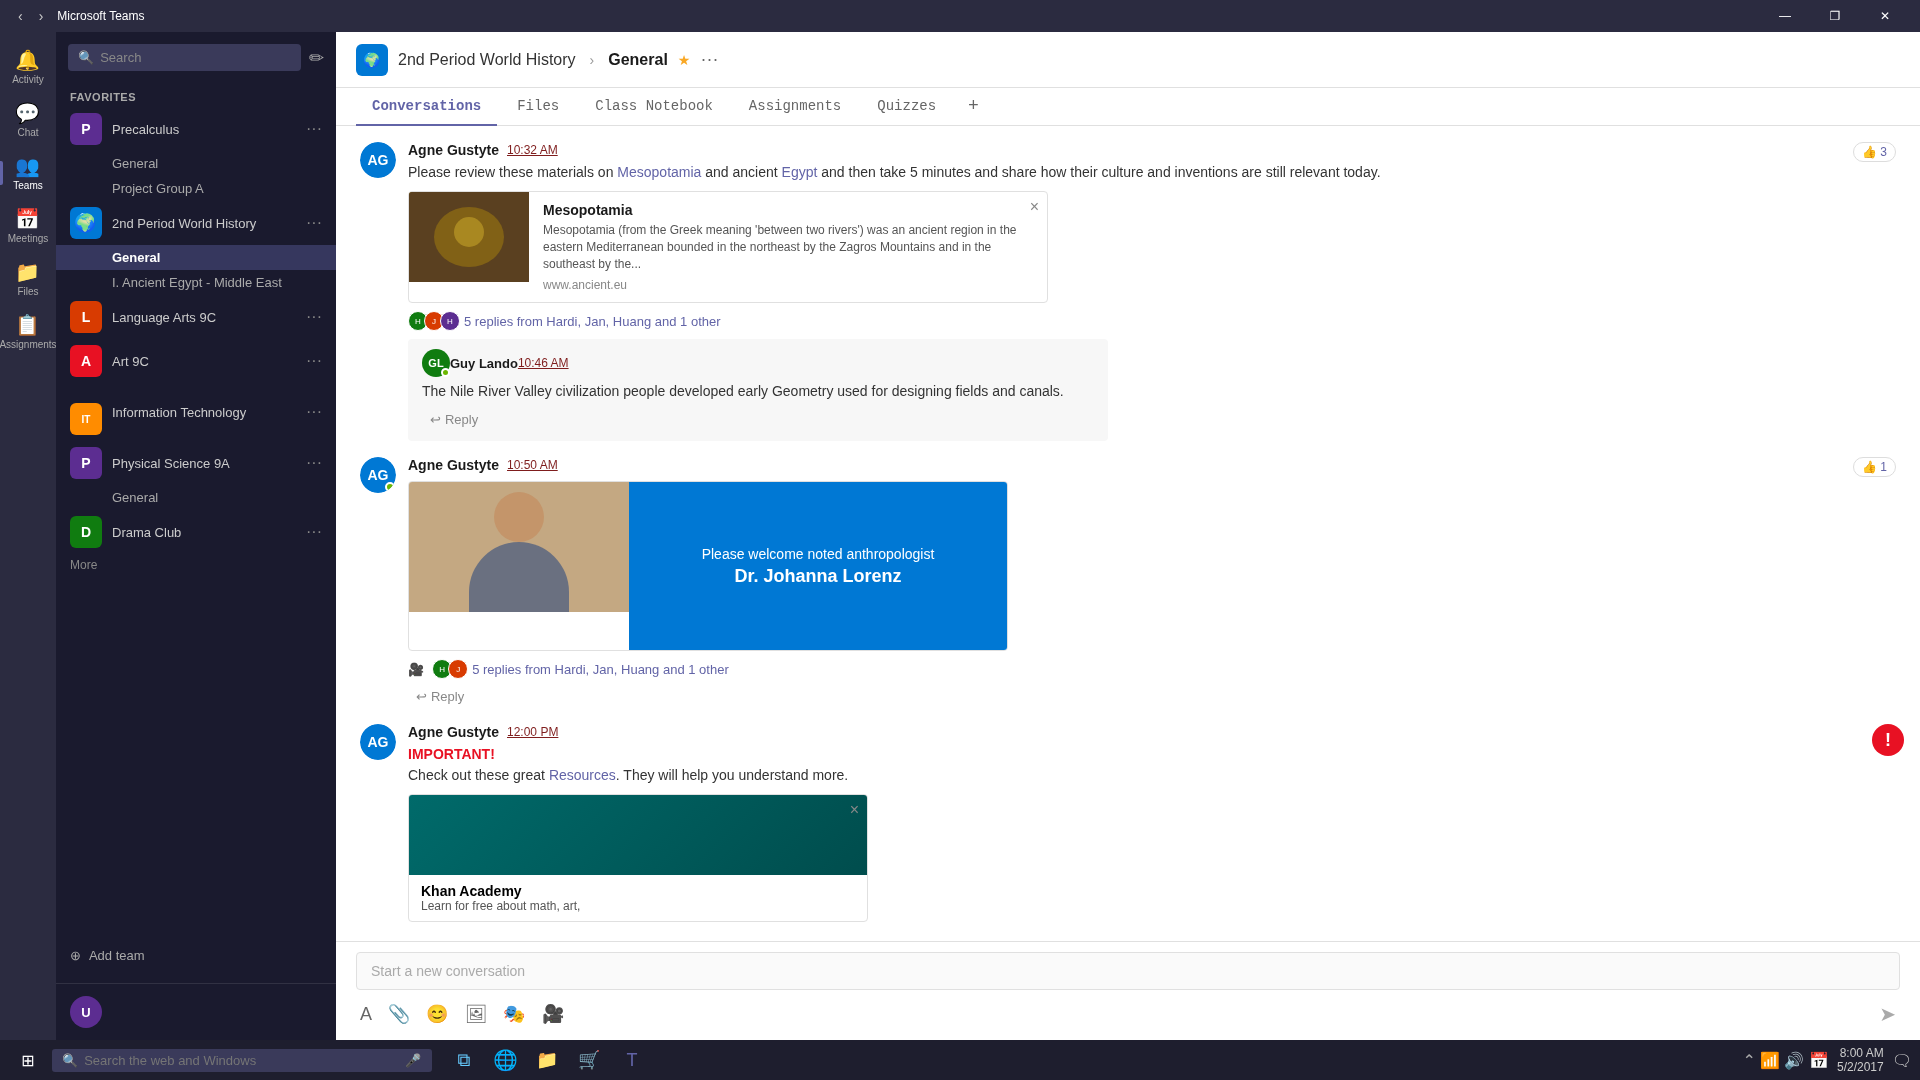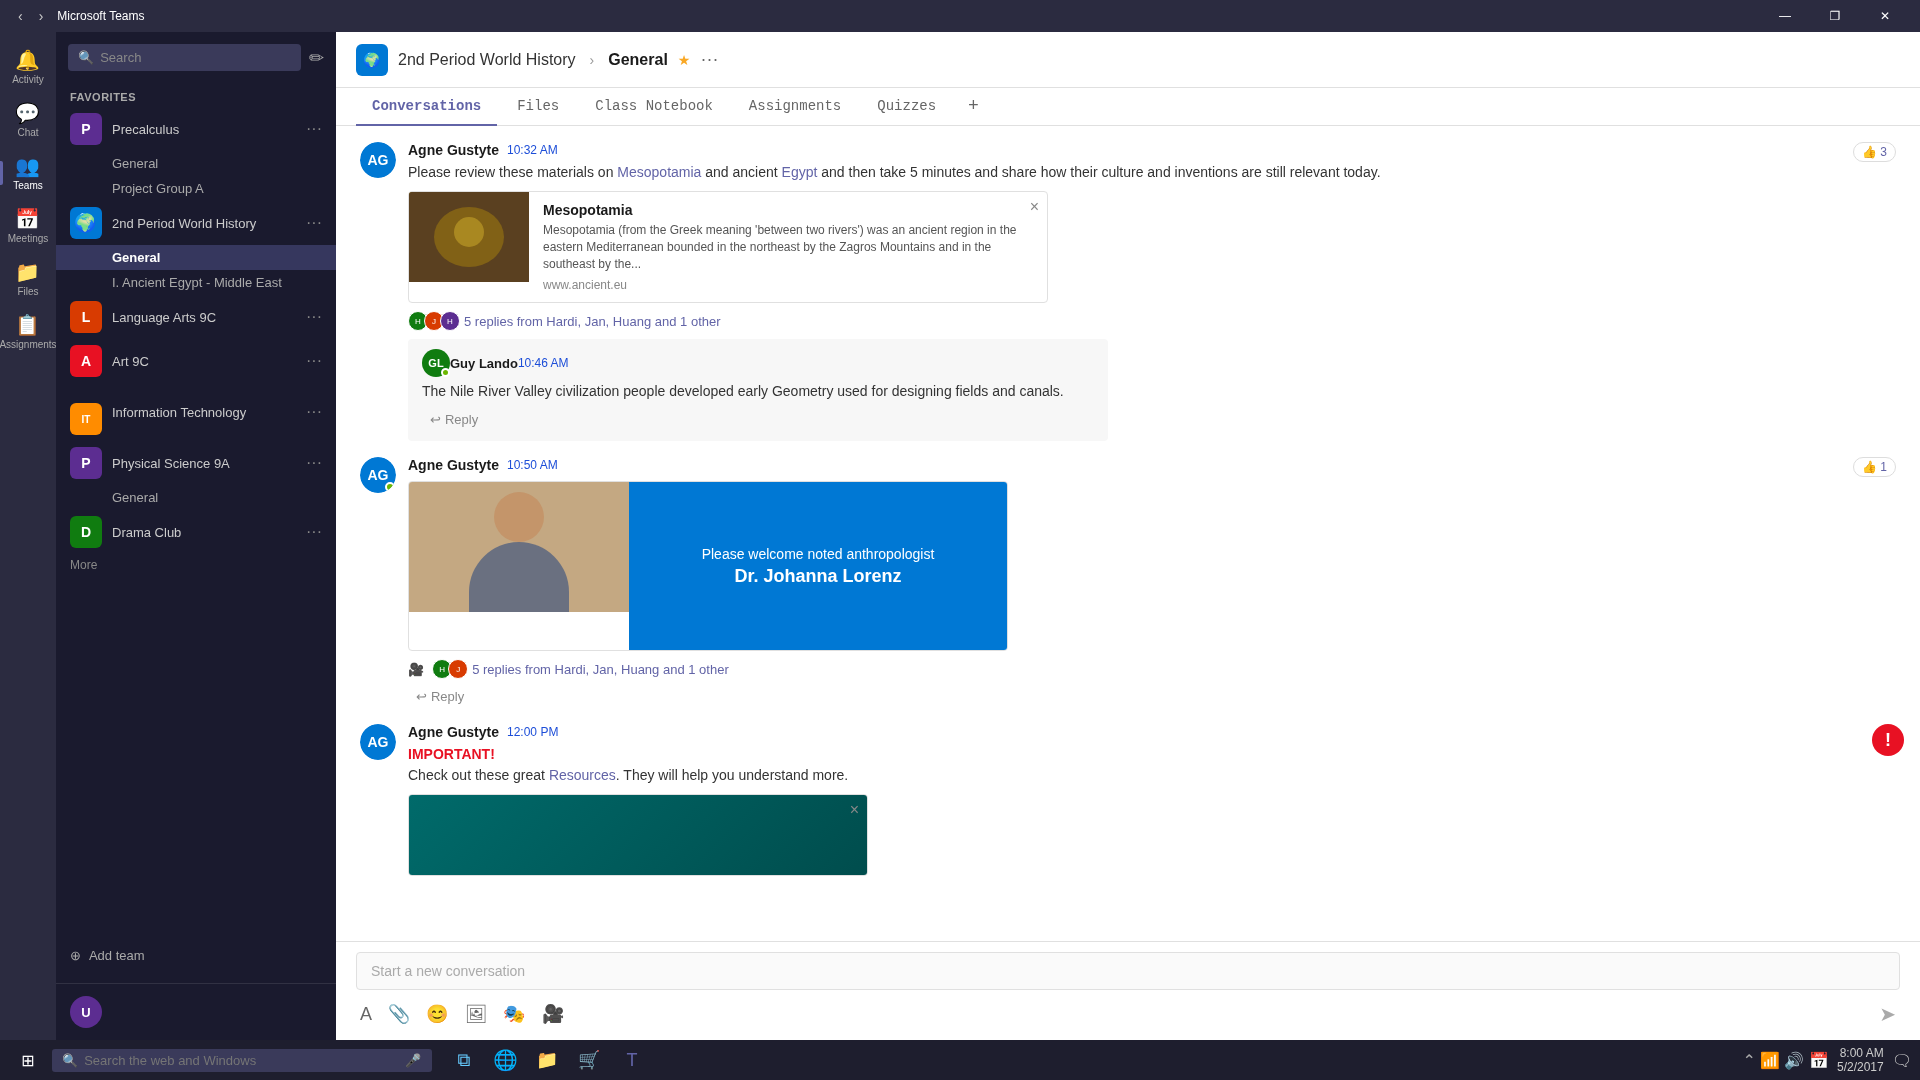--- a/index.html
+++ b/index.html
@@ -270,21 +270,21 @@
       width: 10px;
       height: 10px;
       border-radius: 50%;
       background: #6bb700;
       border: 2px solid #fff;
     }
 
     .message-body { flex: 1; }
     .message-header { display: flex; align-items: center; gap: 8px; margin-bottom: 4px; }
     .message-sender { font-size: 14px; font-weight: 700; color: #1a1a1a; }
-    .message-time { font-size: 12px; color: #1d4ed8; }
+    .message-time { font-size: 12px; color: #7f1d1d; text-decoration: underline; }
     .message-text { font-size: 14px; color: #333; line-height: 1.5; }
     .message-link { color: #6264a7; text-decoration: none; cursor: pointer; }
 
     .message-like {
       position: absolute;
       right: 0;
       top: 0;
       display: flex;
       align-items: center;
       gap: 3px;
@@ -818,20 +818,24 @@
             <span class="message-sender">Agne Gustyte</span>
             <span class="message-time">12:00 PM</span>
           </div>
           <div class="message-text">
             <span class="important-text">IMPORTANT!</span><br>
             Check out these great <a class="message-link">Resources</a>. They will help you understand more.
           </div>
 
           <div class="khan-card">
             <div class="khan-card-img"></div>
+            <div class="khan-card-content">
+              <div class="khan-card-title">Khan Academy</div>
+              <div class="khan-card-desc">Learn for free about math, art,</div>
+            </div>
             <button class="khan-card-close" style="color:#888;">×</button>
           </div>
         </div>
 
         <div class="important-badge">!</div>
       </div>
 
     </div>
 
     <div class="composer">

